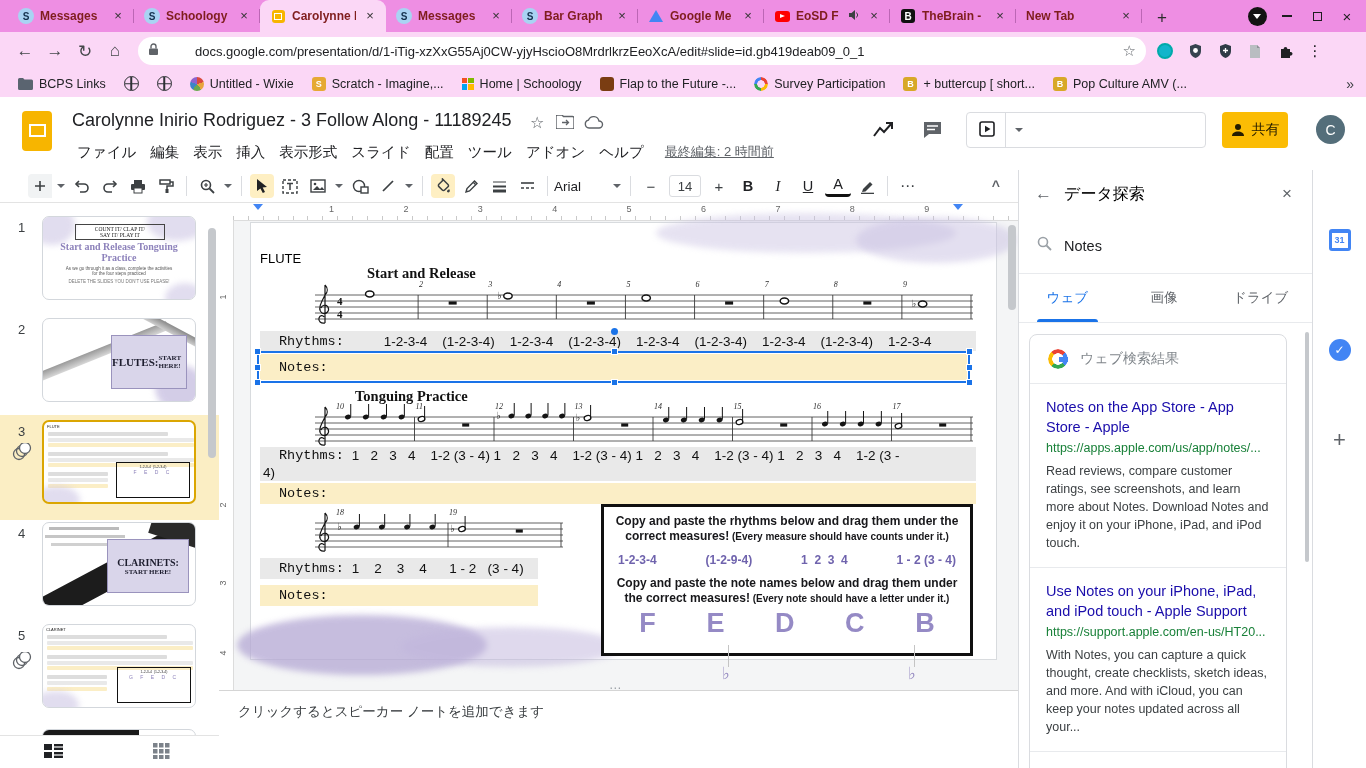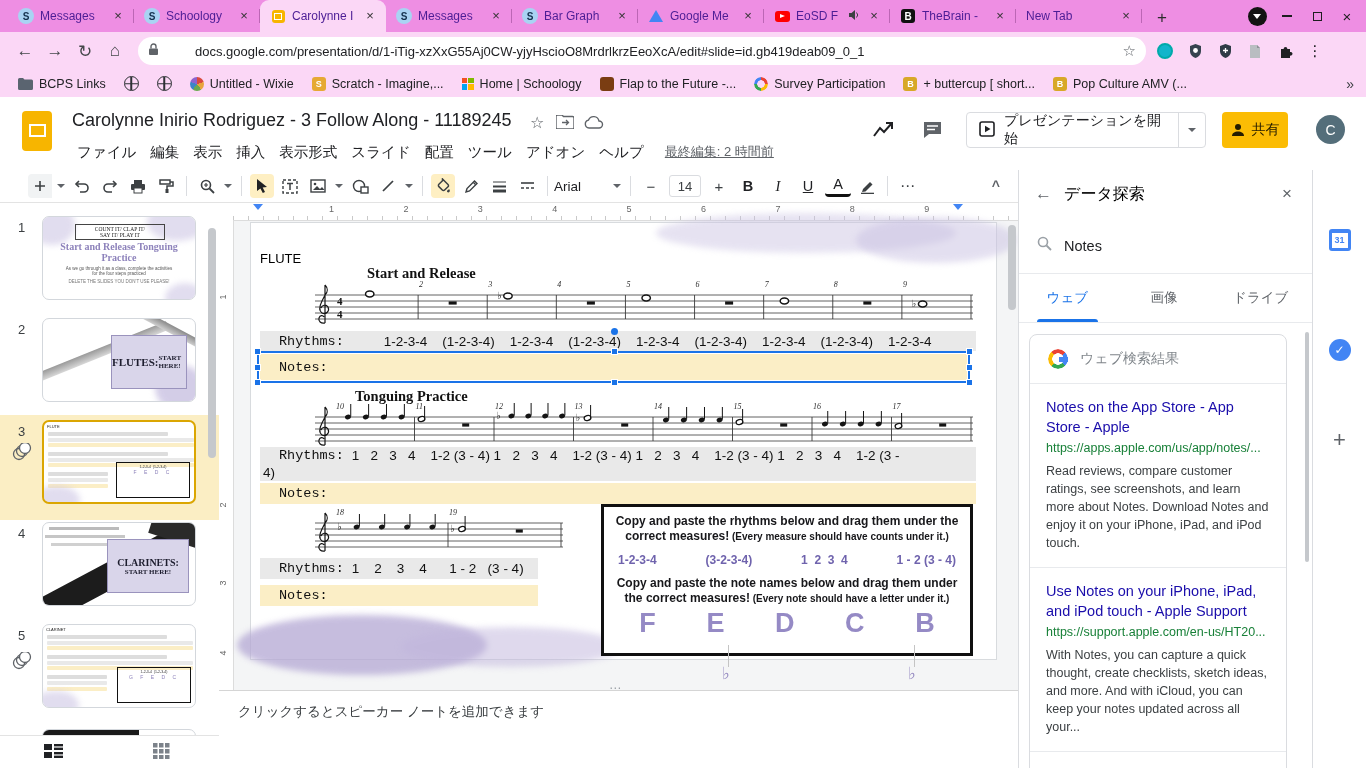--- a/index.html
+++ b/index.html
@@ -2,21 +2,21 @@
 <html><head>
 <meta charset="utf-8">
 <style>
   html,body{margin:0;padding:0;}
   body{font-family:"Liberation Sans","DejaVu Sans",sans-serif;-webkit-font-smoothing:antialiased;}
   .screen{position:relative;width:1366px;height:768px;overflow:hidden;background:#fff;}
   .abs{position:absolute;}
   
   .tabstrip{position:absolute;left:0;top:0;width:1366px;height:32px;background:#ee8ee3;display:flex;align-items:flex-end;}
   .tab{position:relative;height:32px;display:flex;align-items:center;gap:6px;padding:0 8px 0 10px;width:126px;box-sizing:border-box;font-size:12px;color:#1d1d1f;}
-  .tab .lbl{flex:1;white-space:nowrap;overflow:hidden;color:#4c1d95;}
+  .tab .lbl{flex:1;white-space:nowrap;overflow:hidden;color:#7f1d1d;font-weight:bold;}
   .tab .tclose{font-size:13px;color:#333;width:16px;height:16px;line-height:16px;text-align:center;border-radius:50%;}
   .tab.active{background:#fbd7f6;border-radius:9px 9px 0 0;}
   .tab:not(.active)::after{content:"";position:absolute;right:0;top:9px;height:14px;width:1px;background:rgba(60,0,60,.28);}
   .fav{width:16px;height:16px;flex:0 0 16px;display:flex;align-items:center;justify-content:center;}
   .fav-schoology{background:#a9d3f3;border-radius:50%;font-size:10px;font-weight:bold;color:#14324e;}
   .fav-slides{background:#f7b500;border-radius:3px;width:13px;height:13px;position:relative;}
   .fav-slides::after{content:"";position:absolute;left:2.5px;top:3.5px;width:6px;height:4.5px;border:1.5px solid #fff;}
   .fav-drive{width:0;height:0;border-left:7px solid transparent;border-right:7px solid transparent;border-bottom:12px solid #4285f4;position:relative;}
   .fav-youtube{background:#f00;border-radius:3px;width:15px;height:11px;position:relative;}
   .fav-youtube::after{content:"";position:absolute;left:5.5px;top:3px;border-left:5px solid #fff;border-top:2.8px solid transparent;border-bottom:2.8px solid transparent;}
@@ -325,21 +325,20 @@
         </svg></span>
     <span class="abs" style="left:922px;top:23px"><svg width="21" height="20" viewBox="0 0 21 20">
           <path d="M2 2h17v12H7l-5 4z" fill="#5f6368"></path>
           <path d="M5 6h11M5 9.5h8" stroke="#fff" stroke-width="1.5"></path>
         </svg></span>
     <div class="present-btn" style="width:240px">
       <span style="margin-left:12px"><svg width="16" height="16" viewBox="0 0 16 16">
             <rect x="1" y="1" width="14" height="14" rx="2" fill="none" stroke="#202124" stroke-width="1.6"></rect>
             <path d="M6 4.8v6.4L11.5 8z" fill="#202124"></path>
           </svg></span>
-      <span style="margin-left:9px">プレゼンテーションを開始</span>
       <span style="width:1px;height:34px;background:#dadce0;margin-left:10px"></span>
       <span class="tb-caret" style="margin:0 9px"></span>
     </div>
     <div class="share-btn">
       <svg width="14" height="14" viewBox="0 0 14 14">
           <circle cx="7" cy="4" r="3" fill="#241c00"></circle>
           <path d="M1 13c0-3 2.7-4.5 6-4.5s6 1.5 6 4.5z" fill="#241c00"></path>
         </svg>
       <span>共有</span>
     </div>
@@ -802,21 +801,21 @@
         </div>
 
         <div class="creambar" style="left:9px;top:362px;width:278px;height:21px">
           <span class="rl">Notes:</span>
         </div>
 
         <div class="instr">
           <div class="big"><span>Copy and paste the rhythms below and drag them under the correct measures!</span><span class="small"> (Every measure should have counts under it.)</span></div>
           <div class="tokens">
             <span>1-2-3-4</span>
-            <span>(3-2-3-4)</span>
+            <span>(1-2-9-4)</span>
             <span>1  2  3  4</span>
             <span>1 - 2 (3 - 4)</span>
           </div>
           <div class="big" style="margin-top:9px"><span>Copy and paste the note names below and drag them under the correct measures!</span><span class="small"> (Every note should have a letter under it.)</span></div>
           <div class="letters">
             <span>F</span>
             <span>E</span>
             <span>D</span>
             <span>C</span>
             <span>B</span>

